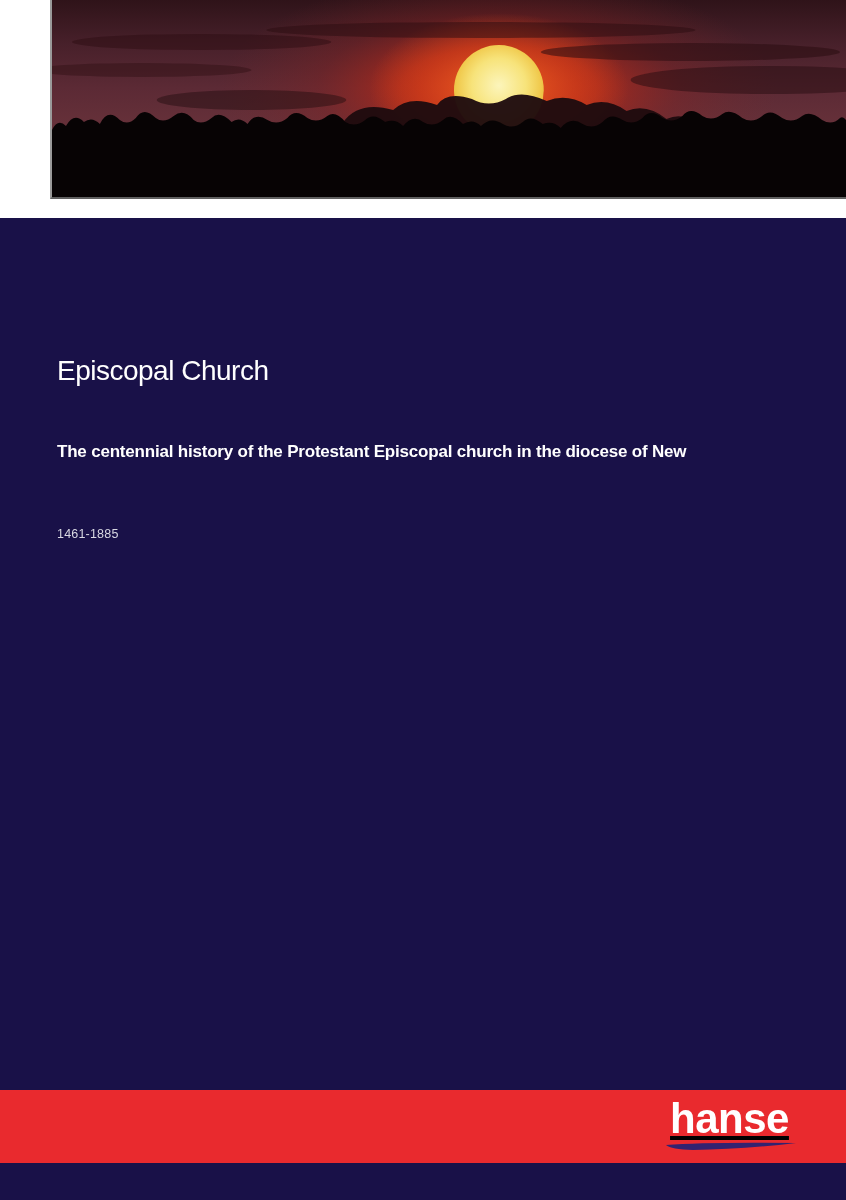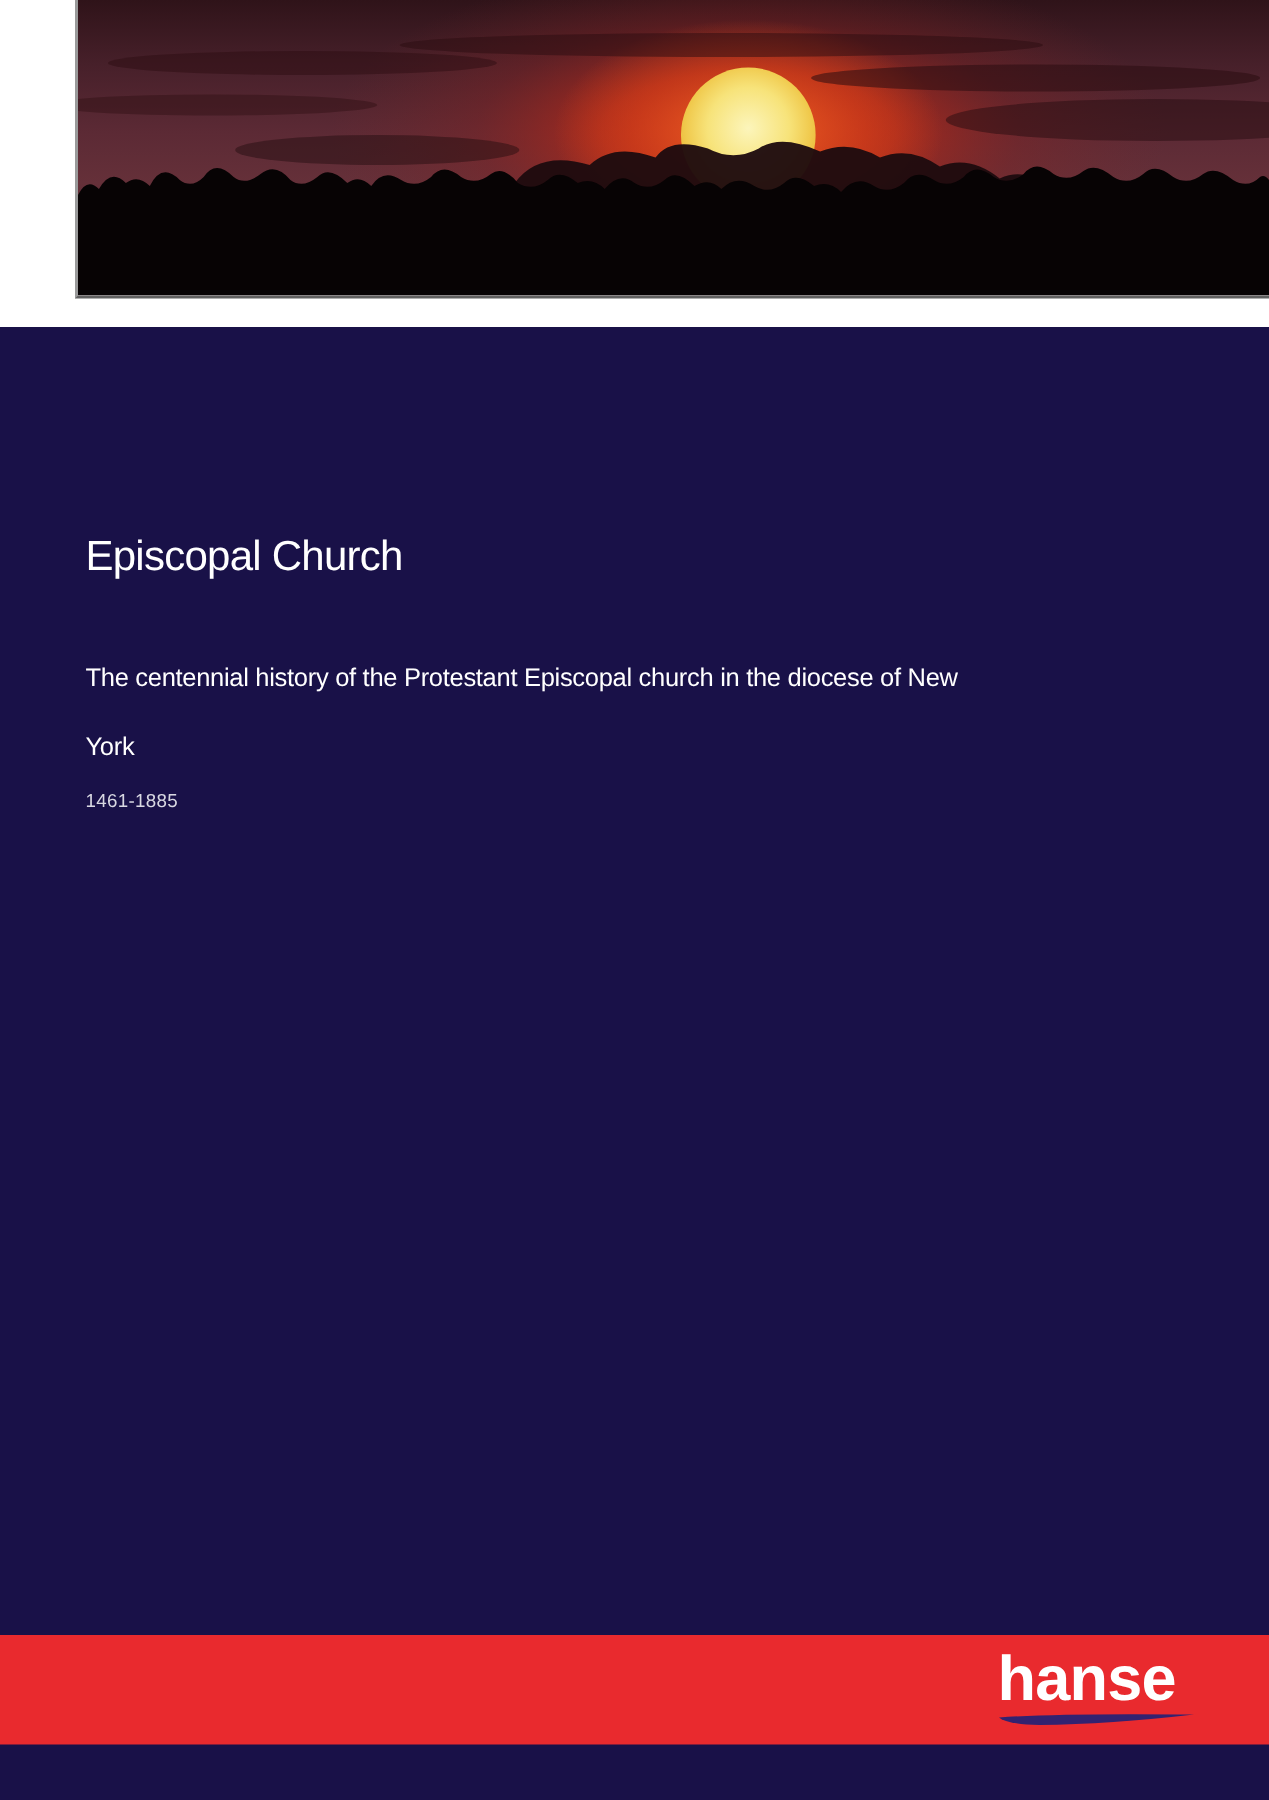--- a/index.html
+++ b/index.html
@@ -47,21 +47,21 @@
     font-size:28px;line-height:32px;
     letter-spacing:-0.5px;
     font-weight:400;
     color:var(--title-text);
   }
   .title{
     position:absolute;
     left:57px;top:441px;
     width:740px;
     color:var(--title-text);
-    font-weight:normal;
+    font-weight:bold;
     font-size:17px;line-height:22px;
     letter-spacing:-0.2px;
   }
   .title .line2{margin-top:24px;}
   .subtitle{
     position:absolute;
     left:57px;top:527px;
     font-size:12.5px;line-height:15px;
     letter-spacing:0.2px;
     color:var(--subtitle-text);
@@ -69,21 +69,21 @@
   
   .band{
     position:absolute;
     left:0;top:1090px;
     width:846px;height:73px;
     background:var(--band-bg);
   }
   .logo{
     position:absolute;
     right:52px;top:9px;
-    display:flex;flex-direction:column;align-items:flex-start;
+    display:flex;flex-direction:column;align-items:center;text-decoration:underline;
   }
   .logo-text{
     font-weight:bold;
     font-size:42px;line-height:40px;
     letter-spacing:-0.5px;
     color:var(--logo-text);
   }
   .swoosh{
     width:134px;height:12px;
     margin-top:1px;margin-right:-5px;
@@ -162,21 +162,20 @@
         Q793,116 796,120 L796,197 Z"></path>
     </svg>
   </div>
 
   <div class="cover-body"></div>
 
   <div class="author">Episcopal Church</div>
 
   <div class="title">
     <div class="line1">The centennial history of the Protestant Episcopal church in the diocese of New</div>
-    <div class="line2">York</div>
   </div>
 
   <div class="subtitle">1461-1885</div>
 
   <div class="band">
     <div class="logo">
       <span class="logo-text">hanse</span>
       <svg class="swoosh" viewBox="0 0 134 12" preserveAspectRatio="none">
         <path class="swoosh-path" d="M1,5 Q40,2 131,3 Q75,9.5 28,10 Q6,9.5 1,5 Z"></path>
       </svg>

